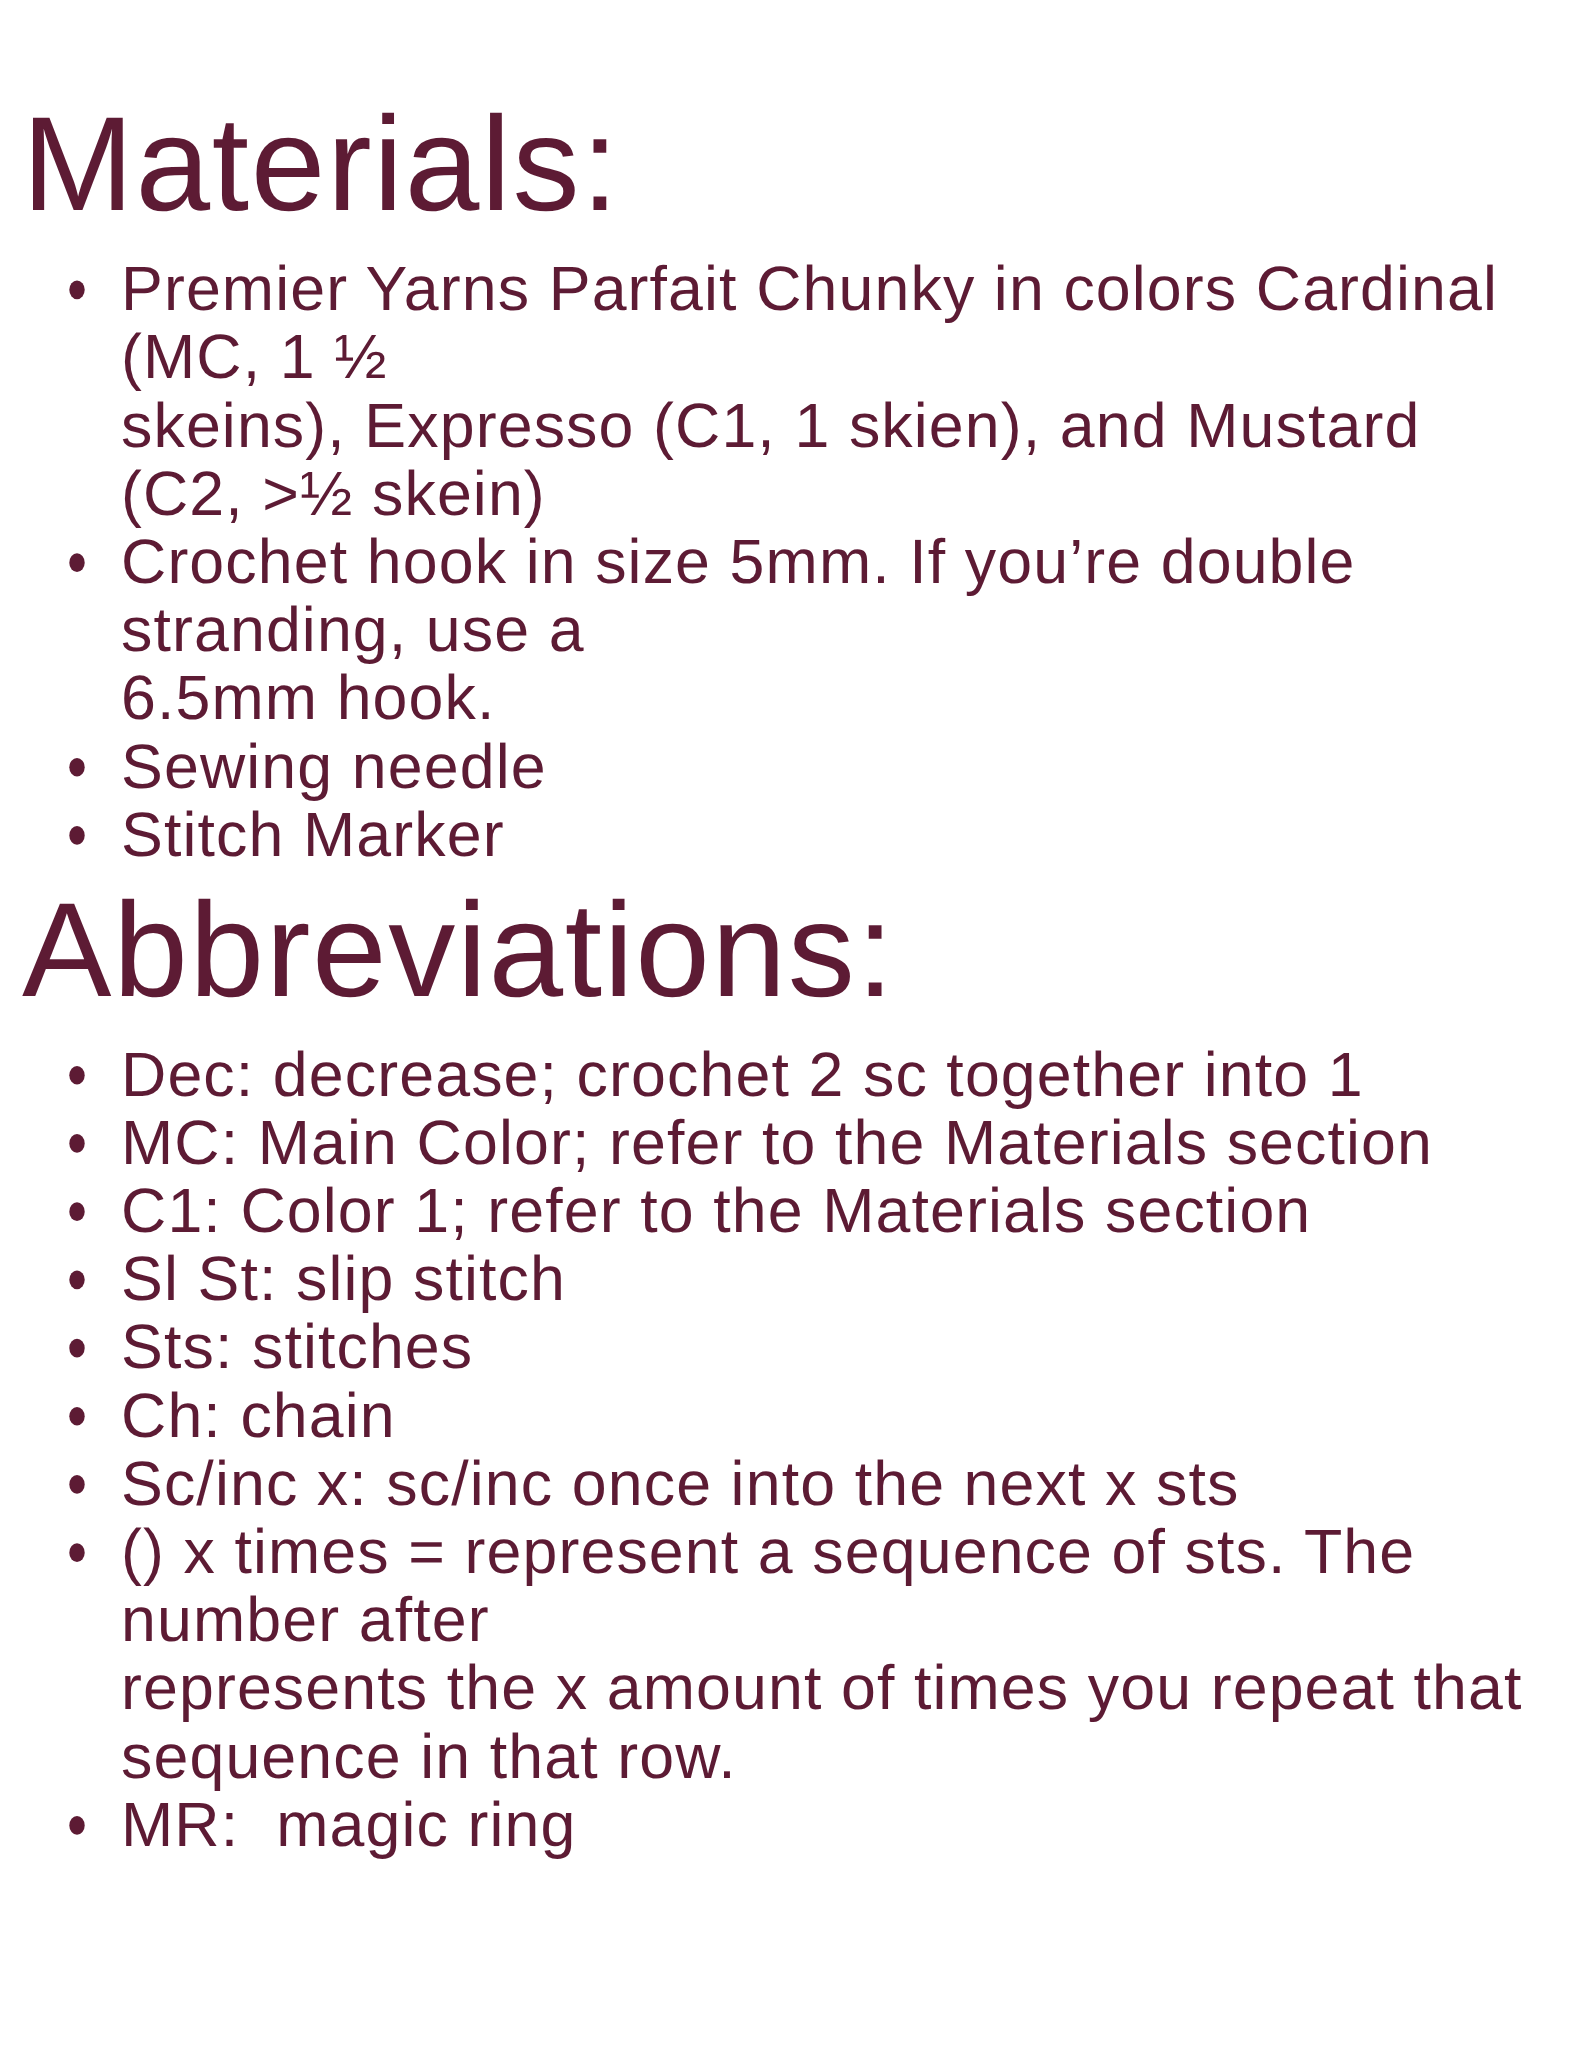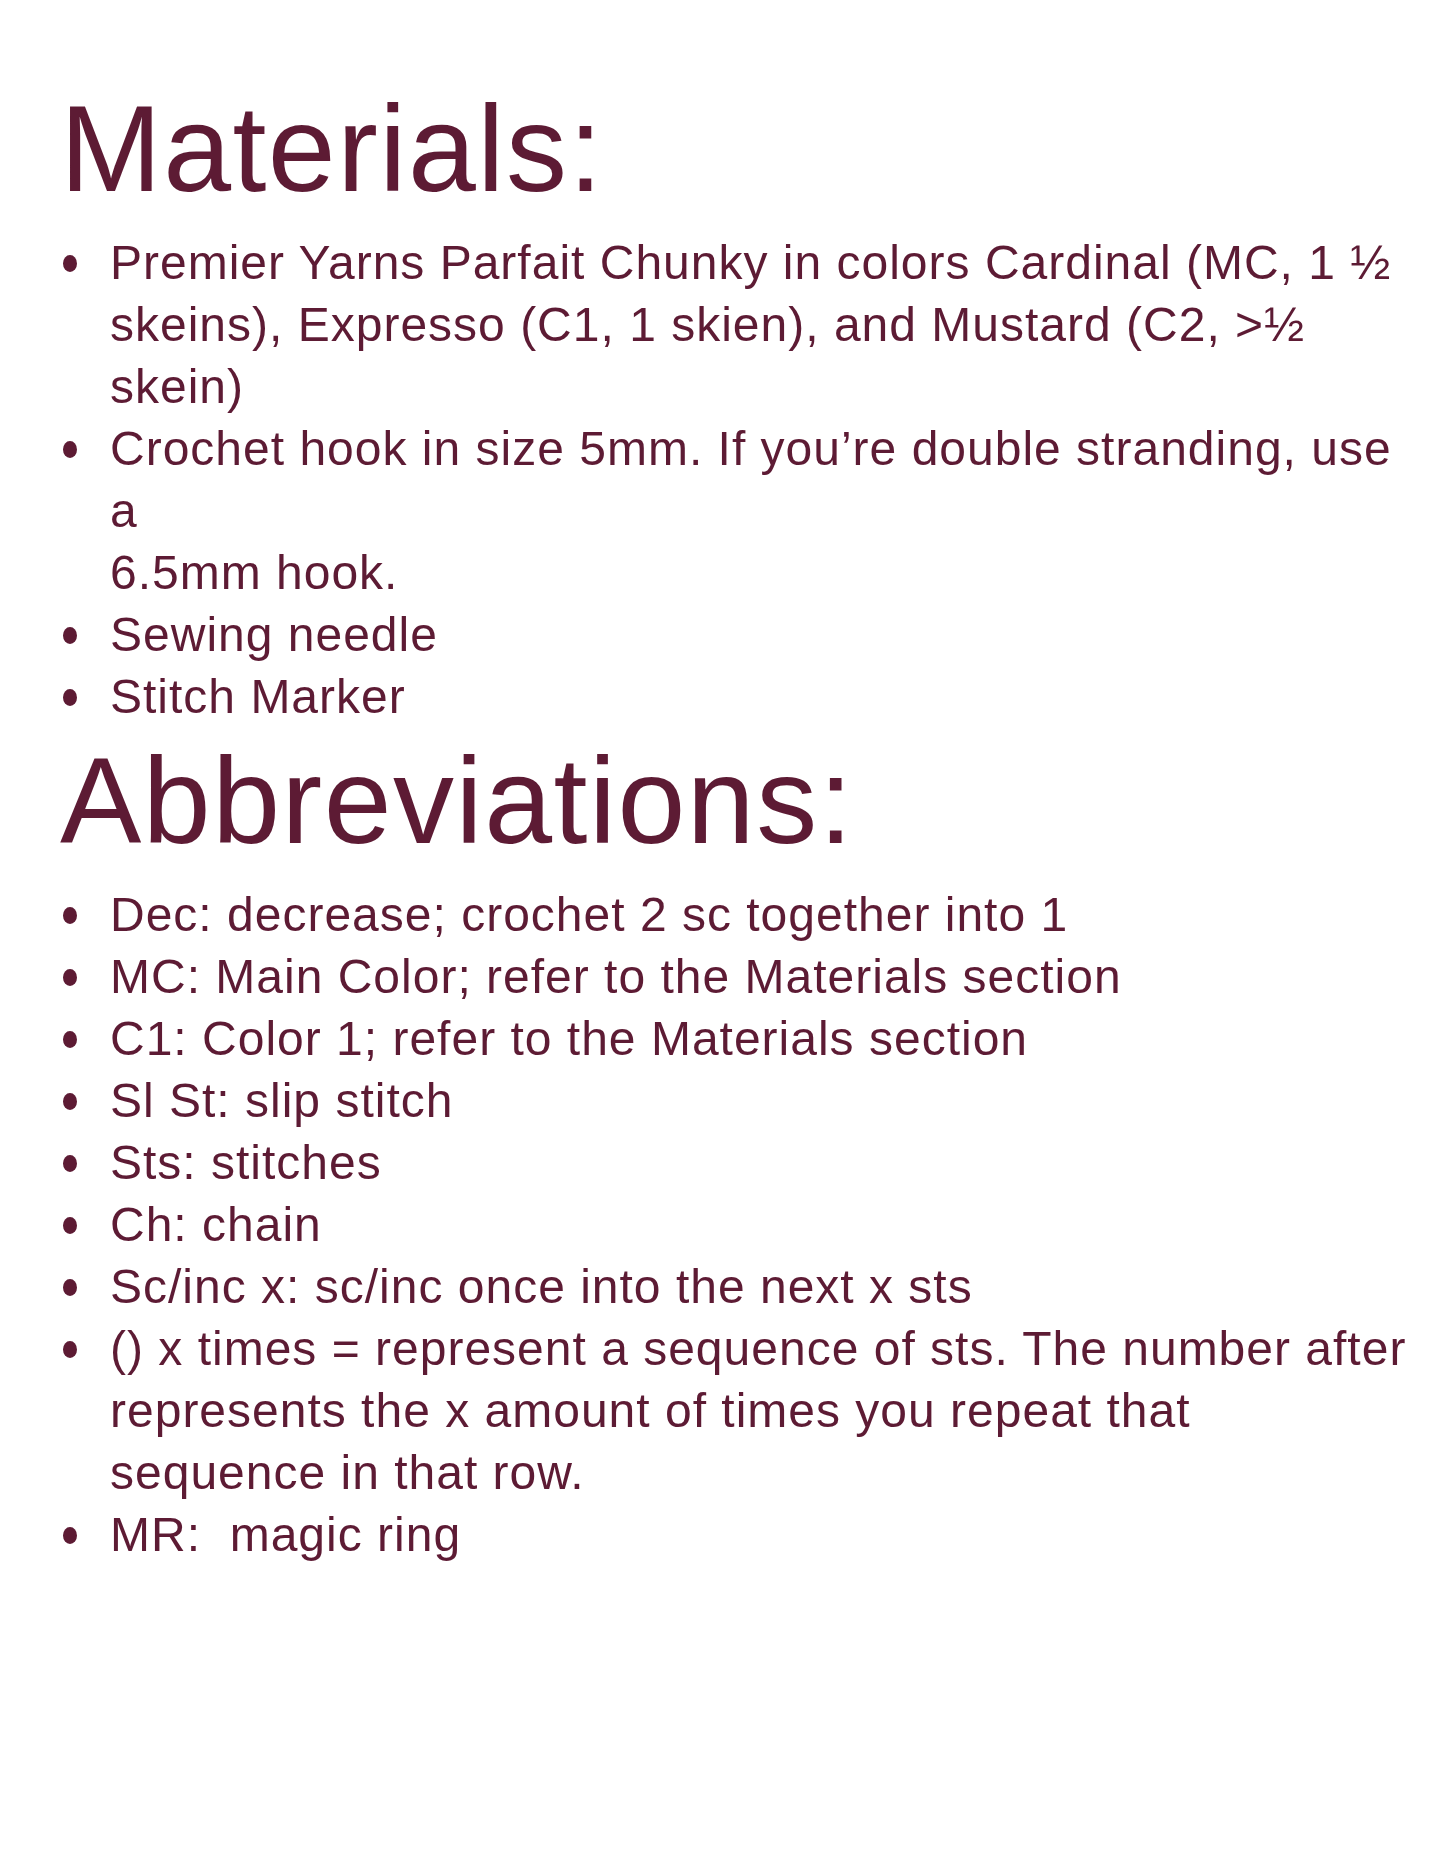--- a/index.html
+++ b/index.html
@@ -15,34 +15,34 @@
     font-family: "Liberation Sans", "DejaVu Sans", sans-serif;
     color: var(--ink);
     overflow: hidden;
   }
   .page {
     width: 1445px;
     height: 1871px;
     padding: 70px 30px 0 0;
   }
   .heading {
-    margin: 0 0 0 60px;
+    margin: 0 0 0 20px;
     font-size: 122px;
     line-height: 159px;
     font-weight: 400;
     letter-spacing: 1.5px;
     color: var(--ink);
     white-space: nowrap;
   }
   section + section .heading { margin-top: -6px; }
   ul.bullet-list {
     list-style: none;
     margin: 3px 0 0 0;
     padding: 0;
-    font-size: 48px;
+    font-size: 57px;
     line-height: 62px;
     letter-spacing: 1px;
     color: var(--ink);
   }
   ul.bullet-list li {
     position: relative;
     padding-left: 110px;
   }
   ul.bullet-list li::before {
     content: "";

